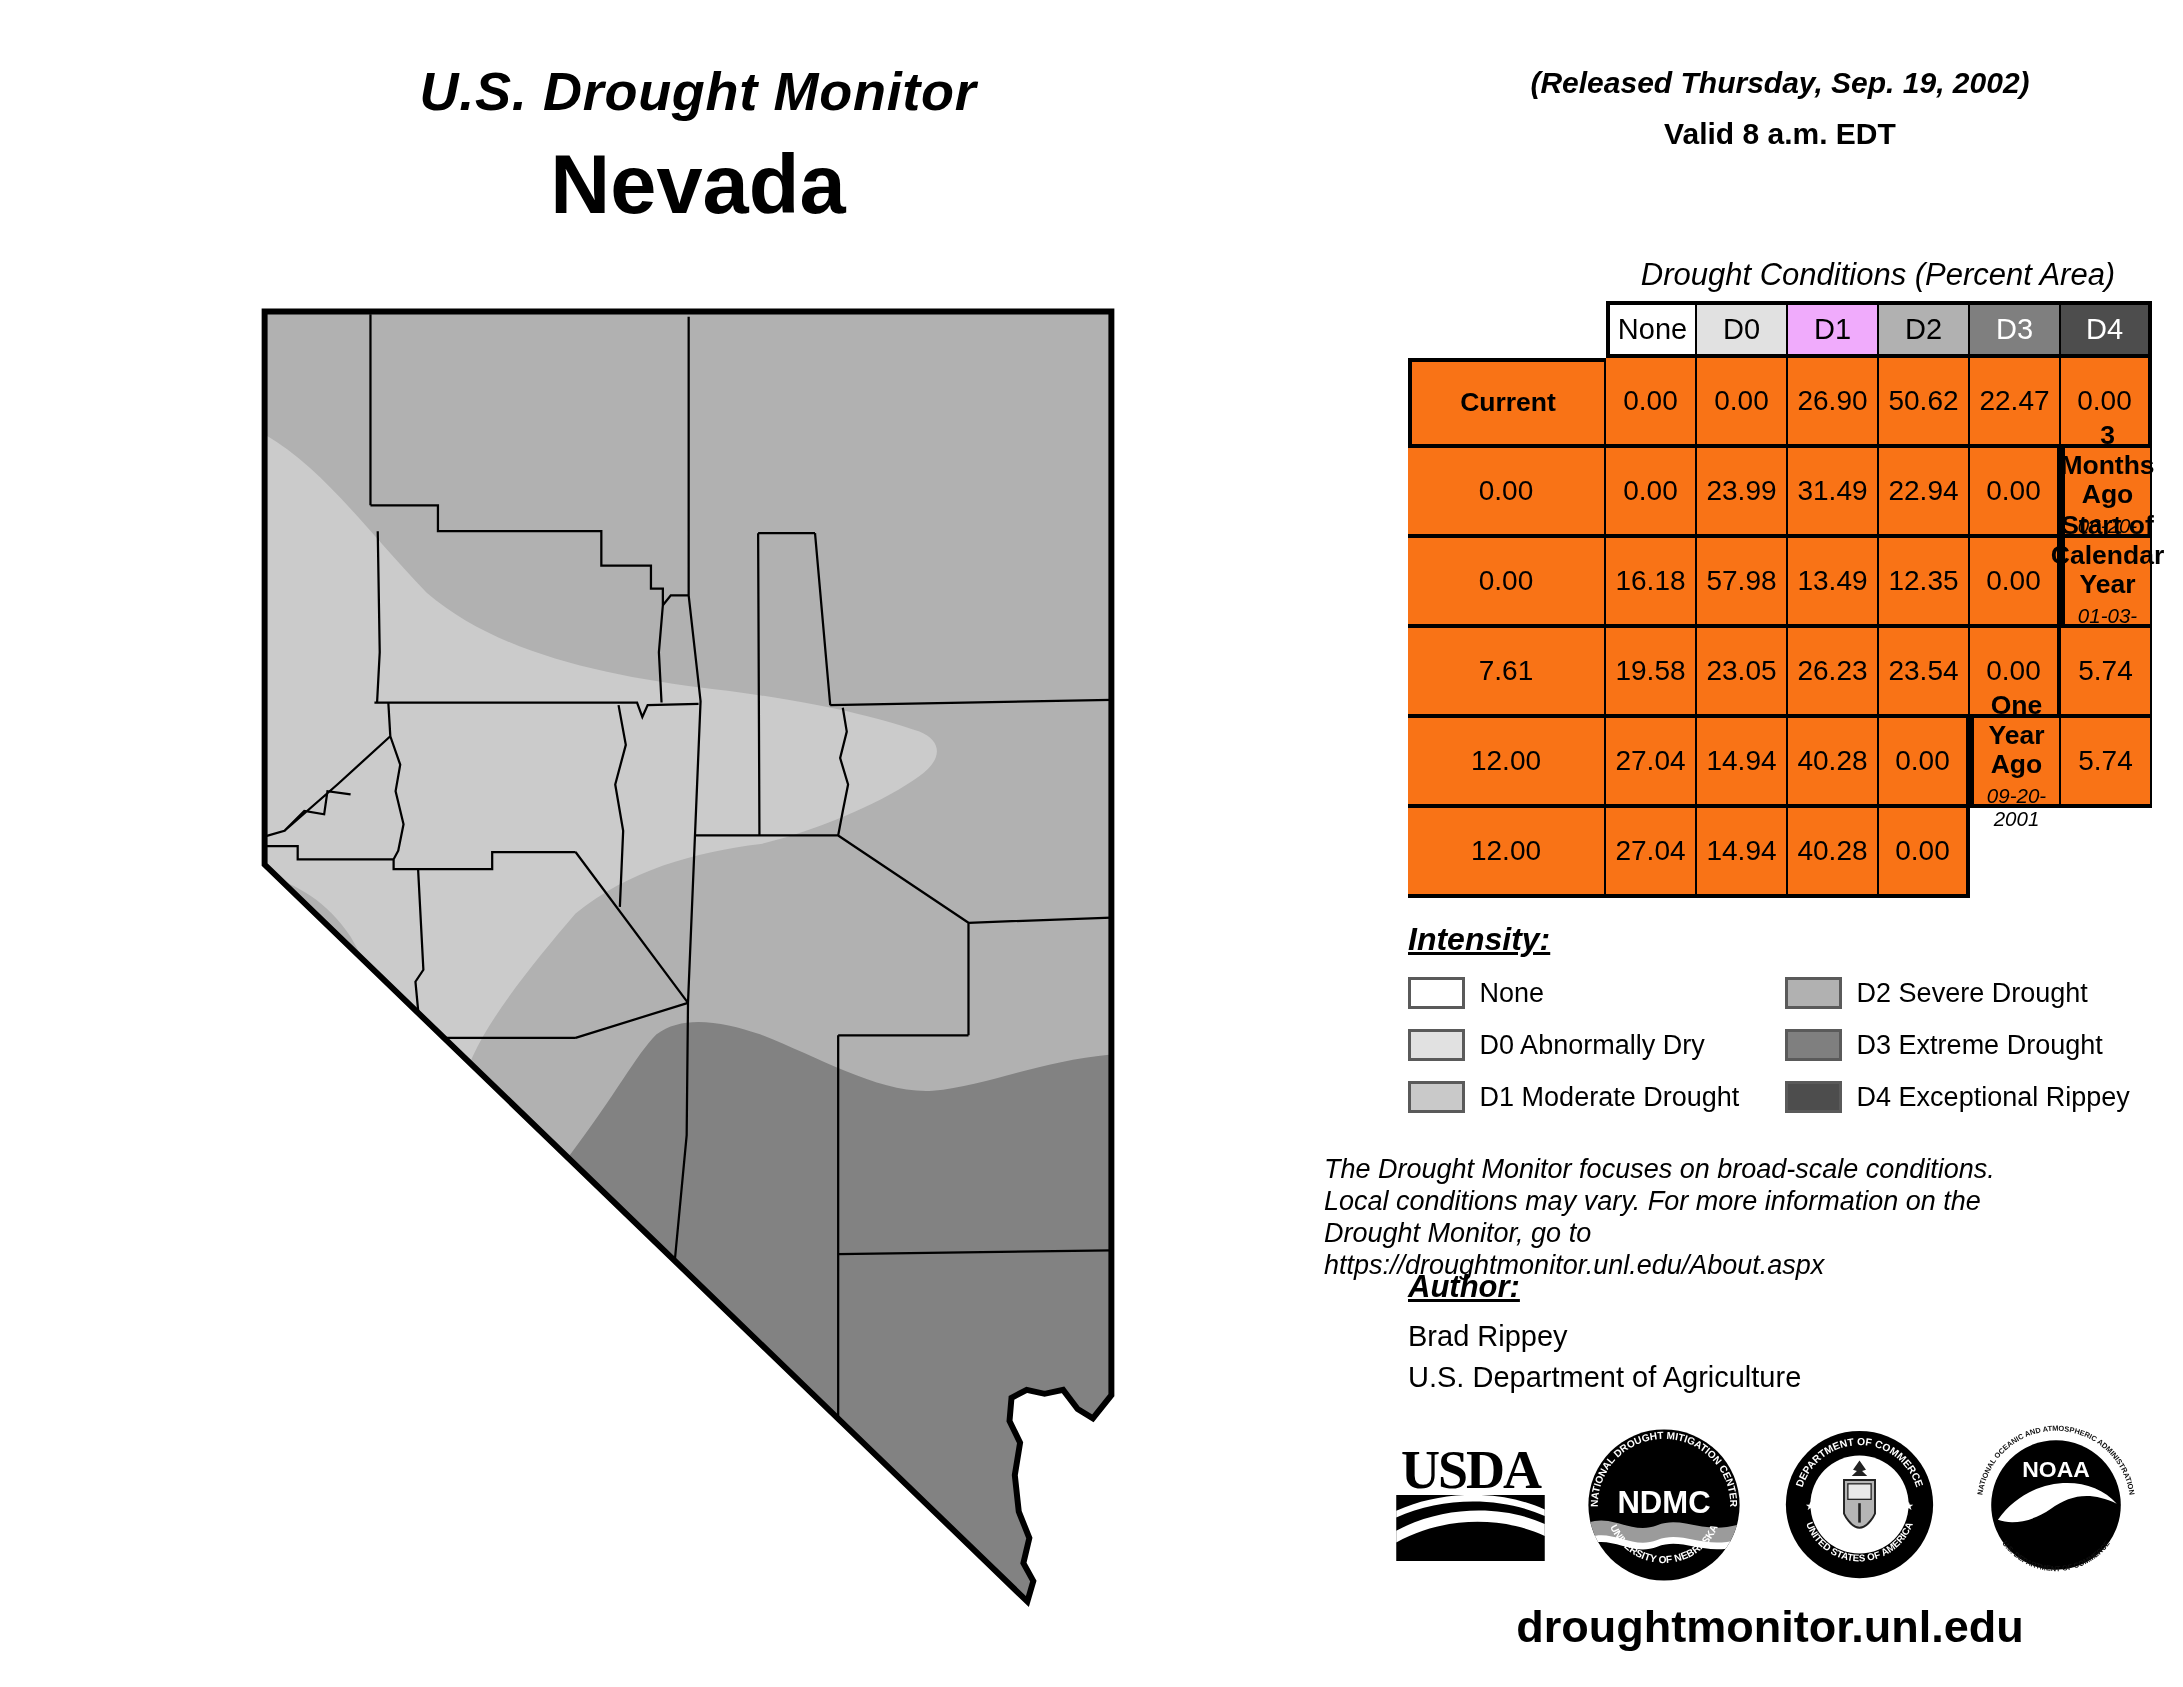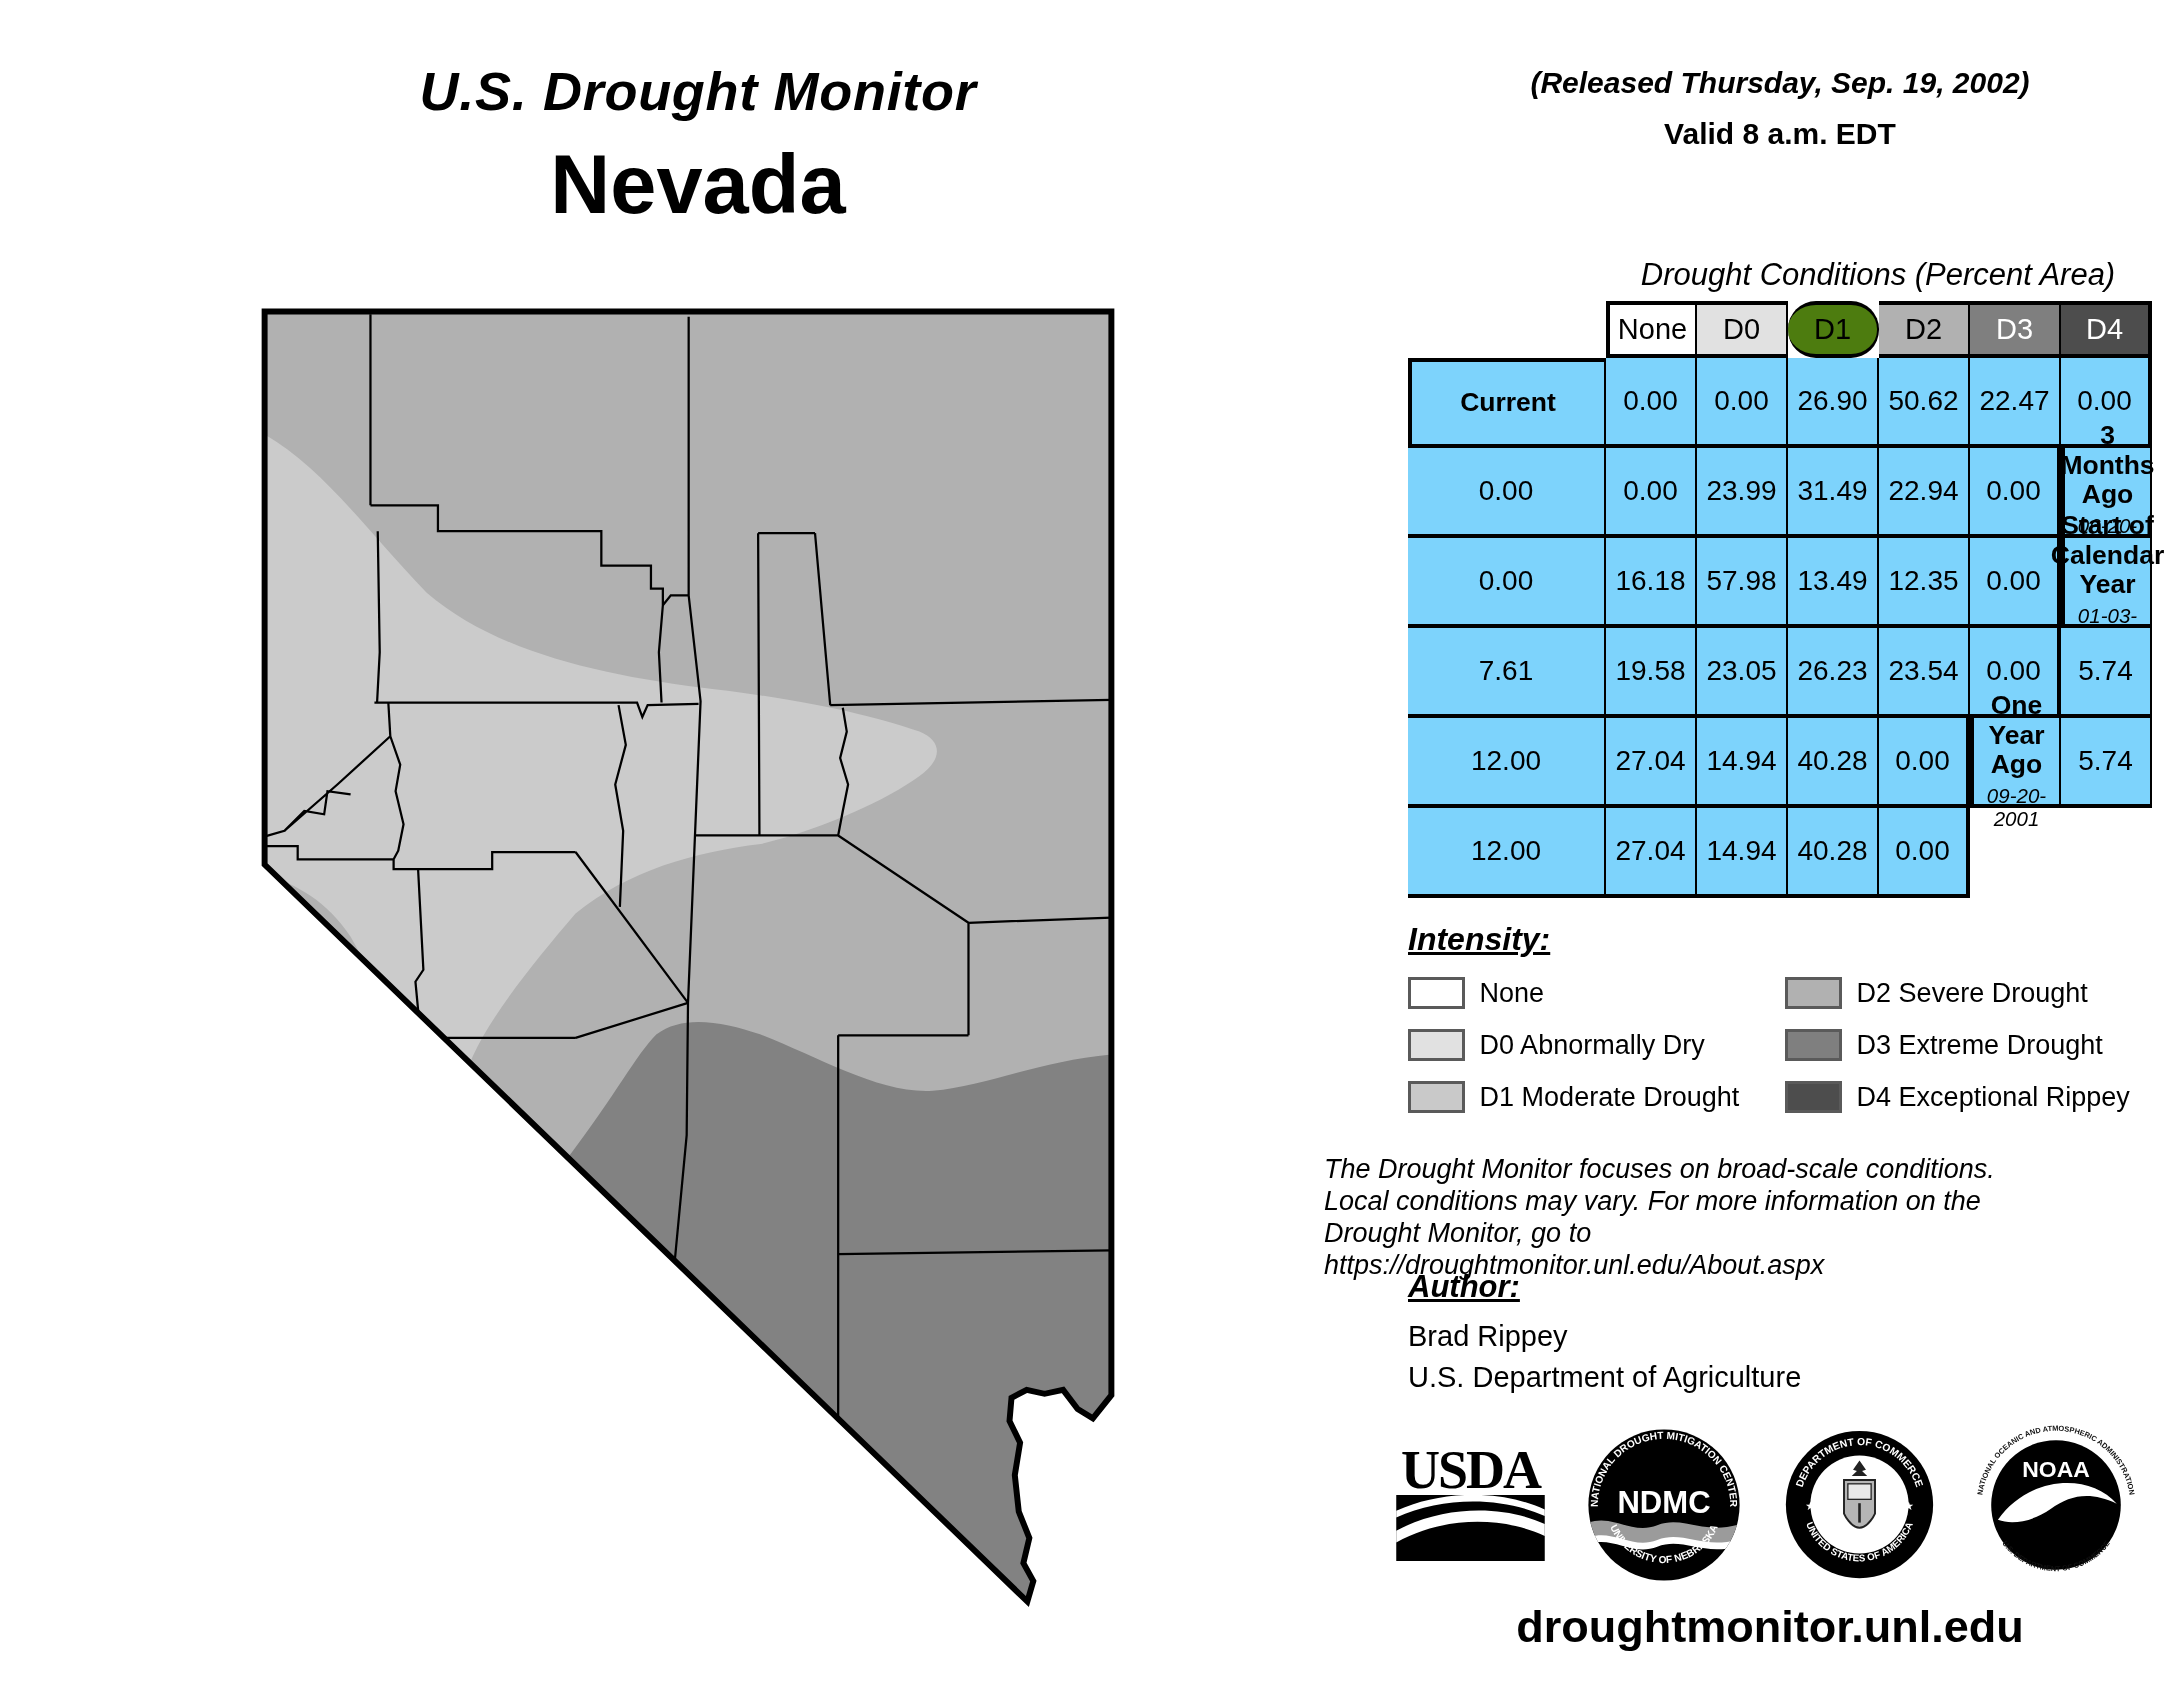--- a/index.html
+++ b/index.html
@@ -18,21 +18,21 @@
   #dm-released{font-size:30px;font-weight:bold;font-style:italic;margin-top:0;}
   #dm-valid{font-size:30px;font-weight:bold;margin-top:17px;}
 
   
   #tbl-title{left:1547px;top:257px;width:662px;text-align:center;
              font-size:31px;font-style:italic;}
   #dm-table{left:1408px;top:301px;display:grid;
             grid-template-columns:198px 91px 91px 91px 91px 91px 91px;}
   .cell{display:flex;align-items:center;justify-content:center;flex-direction:column;
         box-sizing:border-box;border-right:2px solid #000;border-bottom:4.6px solid #000;
-        background:#7dd3fc;}
+        background:#f97316;}
   .hd{height:57px;font-size:29px;}
   .dr{height:90px;font-size:28px;}
   .corner{border:none;background:transparent;}
   .bt{border-top:4.6px solid #000;}
   .bl{border-left:4.6px solid #000;}
   .br{border-right:4.6px solid #000;}
   .light-text{color:#fff;}
   .rowlab{font-weight:bold;font-size:26.5px;text-align:center;line-height:1.12;
           padding:0 6.6px;}
   .rowdate{font-size:20.5px;font-style:italic;font-weight:normal;margin-top:5.3px;}
@@ -92,21 +92,21 @@
   <div id="dm-valid">Valid 8 a.m. EDT</div>
 </div>
 
 <div class="abs" id="tbl-title">Drought Conditions (Percent Area)</div>
 
 <div class="abs" id="dm-table">
 
   <div class="cell hd corner"></div>
   <div class="cell hd bt bl" style="background-color: rgb(255, 255, 255);">None</div>
   <div class="cell hd bt" style="background-color: rgb(225, 225, 225);">D0</div>
-  <div class="cell hd bt" style="background-color: #4d7c0f; border-radius: 28px;">D1</div>
+  <div class="cell hd bt" style="background-color: #f0abfc;">D1</div>
   <div class="cell hd bt" style="background-color: rgb(177, 177, 177);">D2</div>
   <div class="cell hd bt light-text" style="background-color: rgb(127, 127, 127);">D3</div>
   <div class="cell hd bt br light-text" style="background-color: rgb(77, 77, 77);">D4</div>
 
   <div class="cell dr bl bt">
     <div class="rowlab">Current</div>
   </div>
   <div class="cell dr">0.00</div>
   <div class="cell dr">0.00</div>
   <div class="cell dr">26.90</div>

